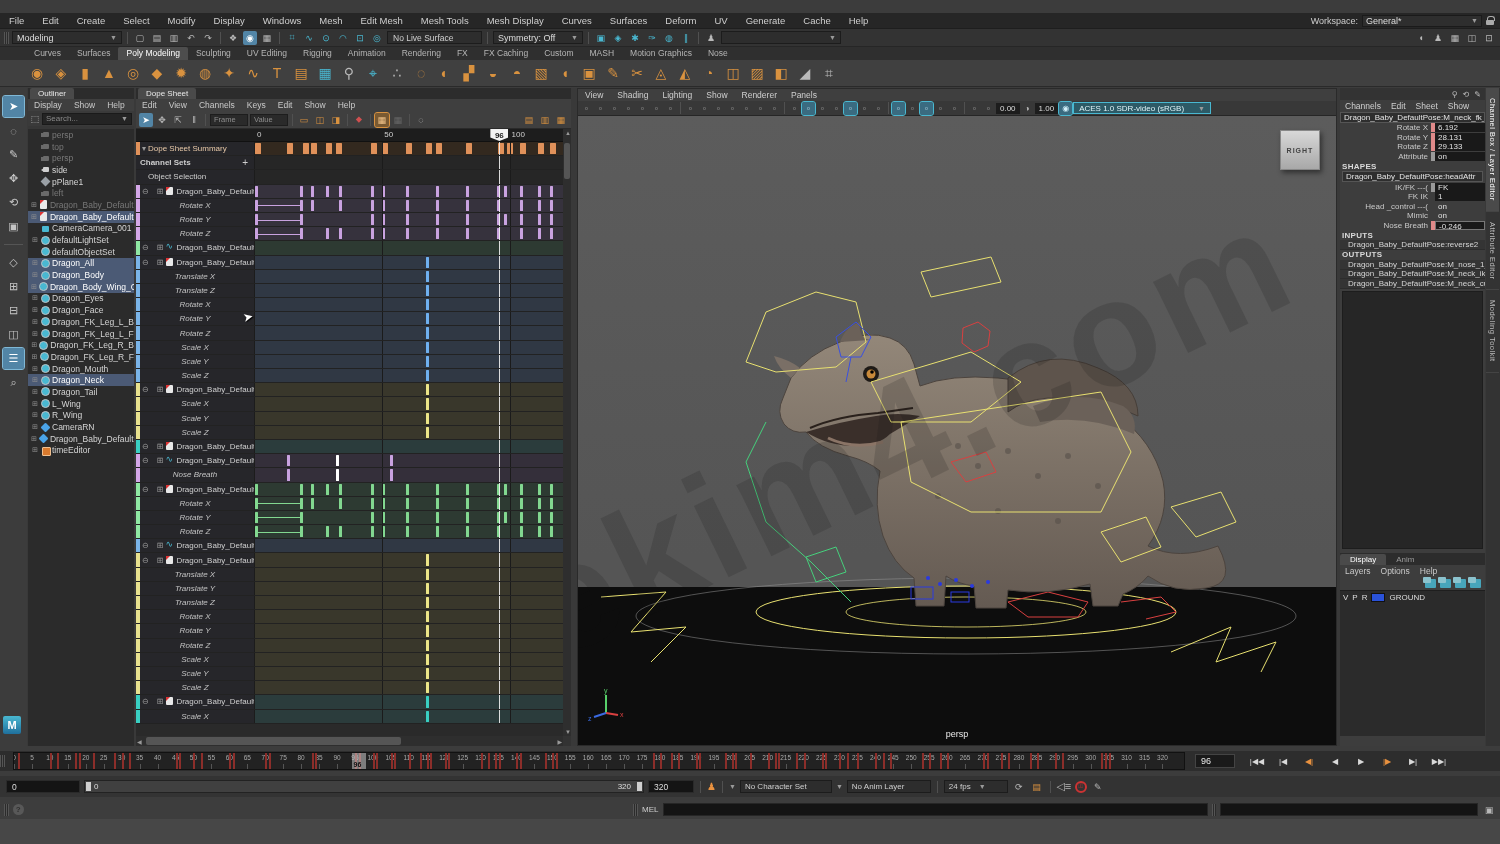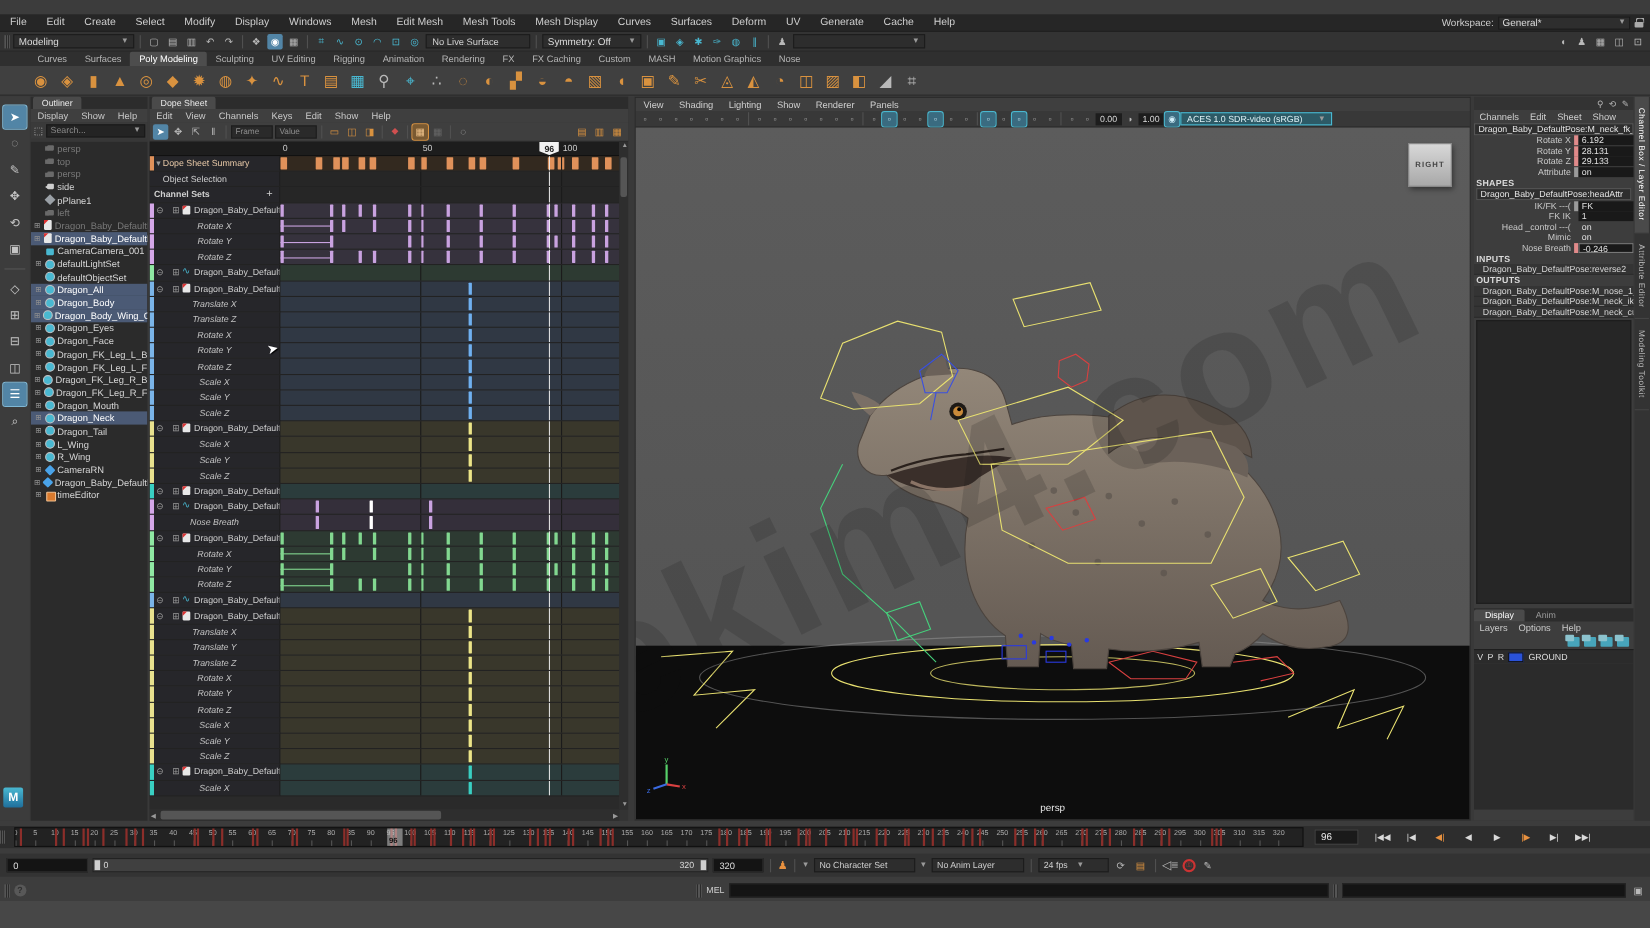--- a/index.html
+++ b/index.html
@@ -616,32 +616,32 @@
                 <div class="ds-key wide" style="left: 78.9256%; background: rgb(224, 145, 90);"></div>
                 <div class="ds-key wide" style="left: 81.8182%; background: rgb(224, 145, 90);"></div>
                 <div class="ds-key wide" style="left: 85.9504%; background: rgb(224, 145, 90);"></div>
                 <div class="ds-key wide" style="left: 91.7355%; background: rgb(224, 145, 90);"></div>
                 <div class="ds-key wide" style="left: 95.8678%; background: rgb(224, 145, 90);"></div>
                 <div style="position: absolute; top: 0px; bottom: 0px; width: 1px; background: rgba(240, 240, 240, 0.9); z-index: 4; left: 79.3388%;"></div>
               </div>
             </div>
             <div class="ds-row">
               <div class="ds-left">
-                <span style="padding-left: 12px; font-weight: normal;">Object Selection</span>
-              </div>
-              <div class="ds-lane" style="background: rgb(38, 38, 38);">
-                <div class="ds-grid" style="left: 41.3223%;"></div>
-                <div class="ds-grid" style="left: 82.6446%;"></div>
-                <div style="position: absolute; top: 0px; bottom: 0px; width: 1px; background: rgba(240, 240, 240, 0.9); z-index: 4; left: 79.3388%;"></div>
-              </div>
-            </div>
-            <div class="ds-row">
-              <div class="ds-left">
                 <span style="padding-left: 4px; font-weight: bold;">Channel Sets</span>
                 <span style="margin-left: auto; margin-right: 6px; font-size: 10px;">+</span>
+              </div>
+              <div class="ds-lane" style="background: rgb(38, 38, 38);">
+                <div class="ds-grid" style="left: 41.3223%;"></div>
+                <div class="ds-grid" style="left: 82.6446%;"></div>
+                <div style="position: absolute; top: 0px; bottom: 0px; width: 1px; background: rgba(240, 240, 240, 0.9); z-index: 4; left: 79.3388%;"></div>
+              </div>
+            </div>
+            <div class="ds-row">
+              <div class="ds-left">
+                <span style="padding-left: 12px; font-weight: normal;">Object Selection</span>
               </div>
               <div class="ds-lane" style="background: rgb(38, 38, 38);">
                 <div class="ds-grid" style="left: 41.3223%;"></div>
                 <div class="ds-grid" style="left: 82.6446%;"></div>
                 <div style="position: absolute; top: 0px; bottom: 0px; width: 1px; background: rgba(240, 240, 240, 0.9); z-index: 4; left: 79.3388%;"></div>
               </div>
             </div>
             <div class="ds-row">
               <div class="ds-left">
                 <span class="strip" style="background: rgb(212, 167, 232);"></span>

